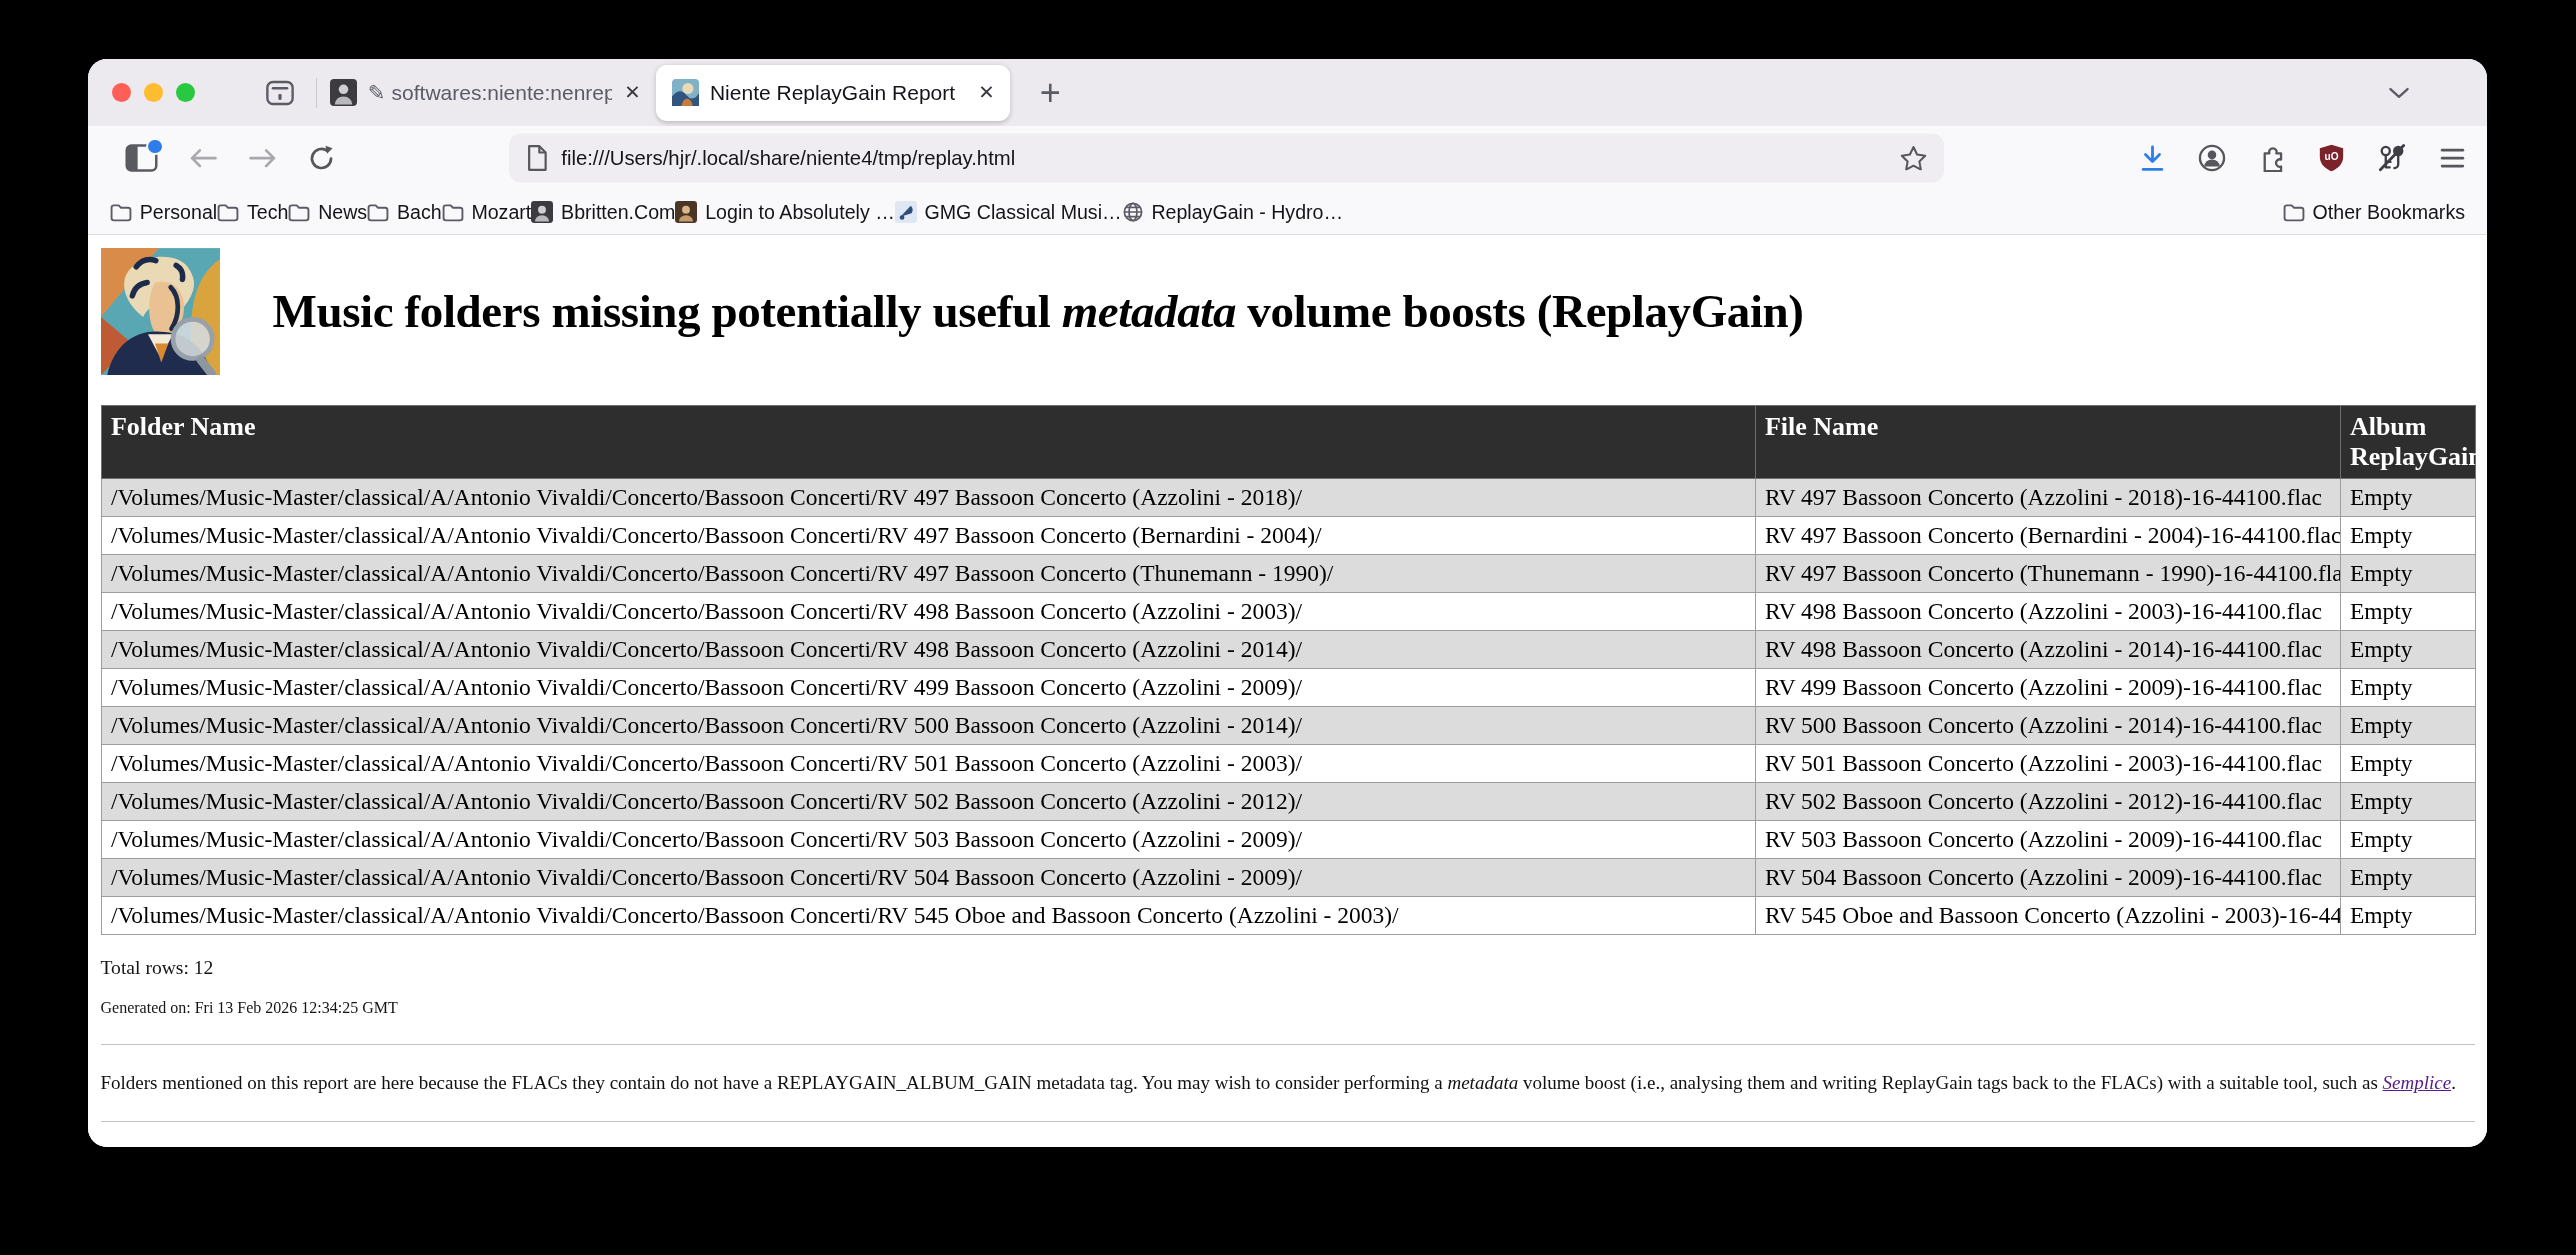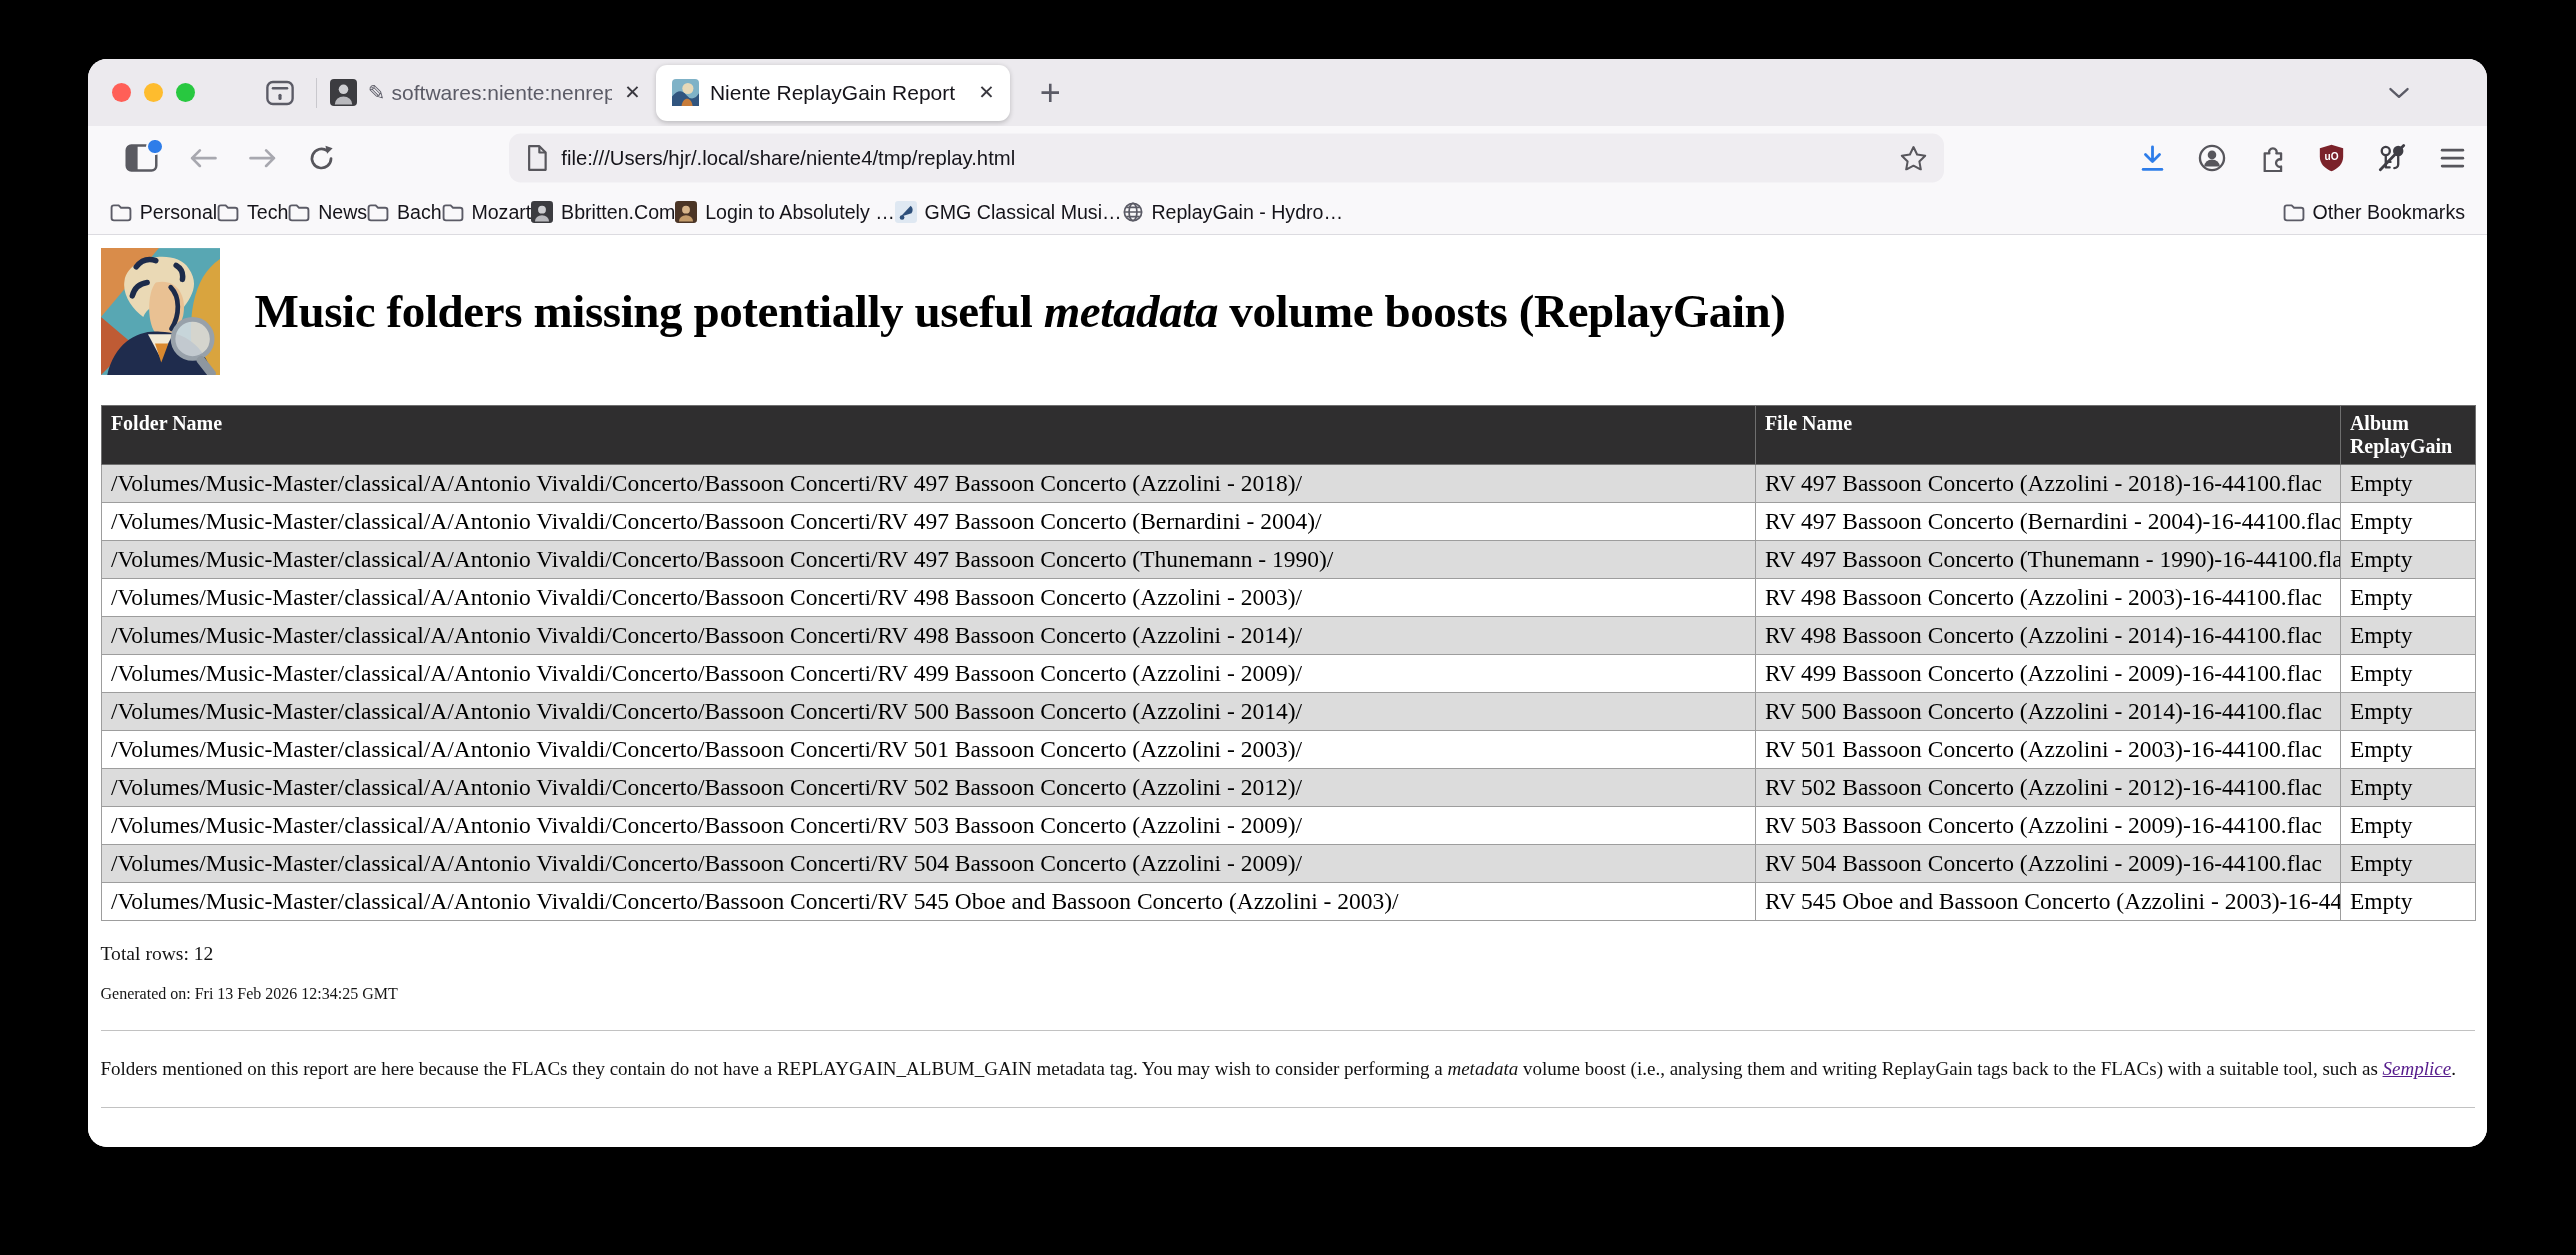--- a/index.html
+++ b/index.html
@@ -33,26 +33,26 @@
   .right-icons{position:absolute;right:22px;display:flex;align-items:center;gap:33px;}
 
   
   .bookmarksbar{height:45px;background:#f9f8fa;border-bottom:0.8px solid #dcdbe0;display:flex;align-items:center;padding:0 22px;box-sizing:border-box;}
   #bookmarks-list{display:flex;align-items:flex-end;flex:1;min-width:0;}
   .bm{display:flex;align-items:center;gap:7.8px;font-size:19.6px;color:#15141a;white-space:nowrap;flex:none;}
   .bm .bmi{display:flex;flex:none;}
 
   
   .content{background:#fff;height:912px;padding:0 12.5px;box-sizing:border-box;font-family:"Liberation Serif",serif;color:#000;overflow:hidden;}
-  .page-header{display:flex;align-items:center;gap:35px;padding-top:12.5px;}
+  .page-header{display:flex;align-items:center;gap:53px;padding-top:12.5px;}
   .logo{flex:none;display:block;}
   h1.title{font-size:47px;font-weight:bold;margin:0;letter-spacing:-0.4px;white-space:nowrap;}
   .it{font-style:italic;}
   table.report{border-collapse:collapse;margin-top:30px;width:2374px;table-layout:fixed;font-size:23.5px;border:1.6px solid #424242;}
-  table.report th{background:#2f2e2f;color:#fff;text-align:left;vertical-align:top;font-weight:bold;padding:6.3px 9.4px;border:0.8px solid #6f6f6f;height:58px;box-sizing:border-box;font-size:20px;}
+  table.report th{background:#2f2e2f;color:#fff;text-align:left;vertical-align:top;font-weight:bold;padding:6.3px 9.4px;border:0.8px solid #6f6f6f;height:58px;box-sizing:border-box;font-size:26px;}
   table.report td{border:0.8px solid #9d9d9d;padding:3.1px 9.4px;height:38px;box-sizing:border-box;white-space:nowrap;overflow:hidden;background:#fff;}
   table.report tr.odd td{background:#dcdcdc;}
   .summary{font-size:19.6px;margin:22px 0 0 0;color:#151515;}
   .generated{font-size:16px;margin:20.3px 0 0 0;color:#151515;}
   .content hr{border:none;border-top:1.6px solid #c2c2c2;margin:27px 0;}
   .footnote{font-size:19px;margin:0;color:#111;white-space:nowrap;overflow:hidden;}
   .footnote a{color:#551a8b;text-decoration:underline;font-style:italic;}
 </style>
 </head>
 <body>

